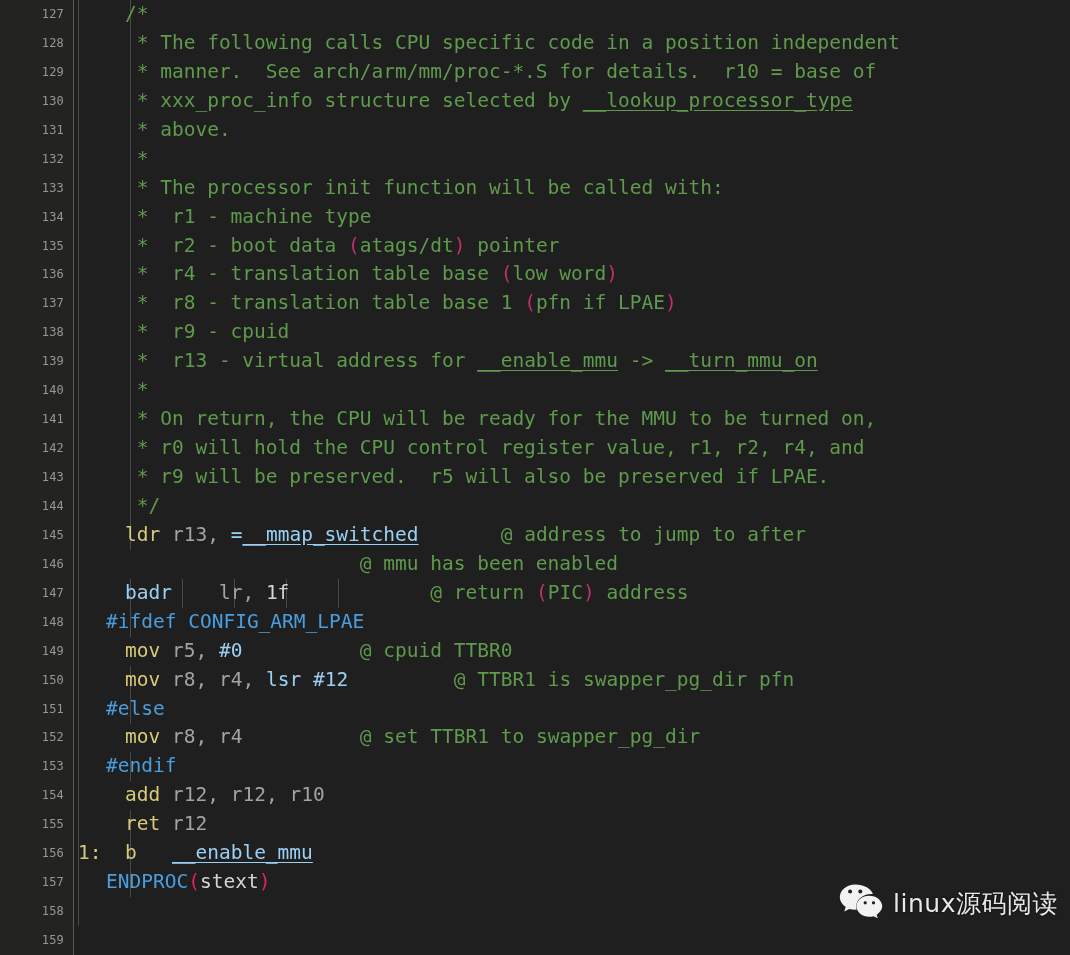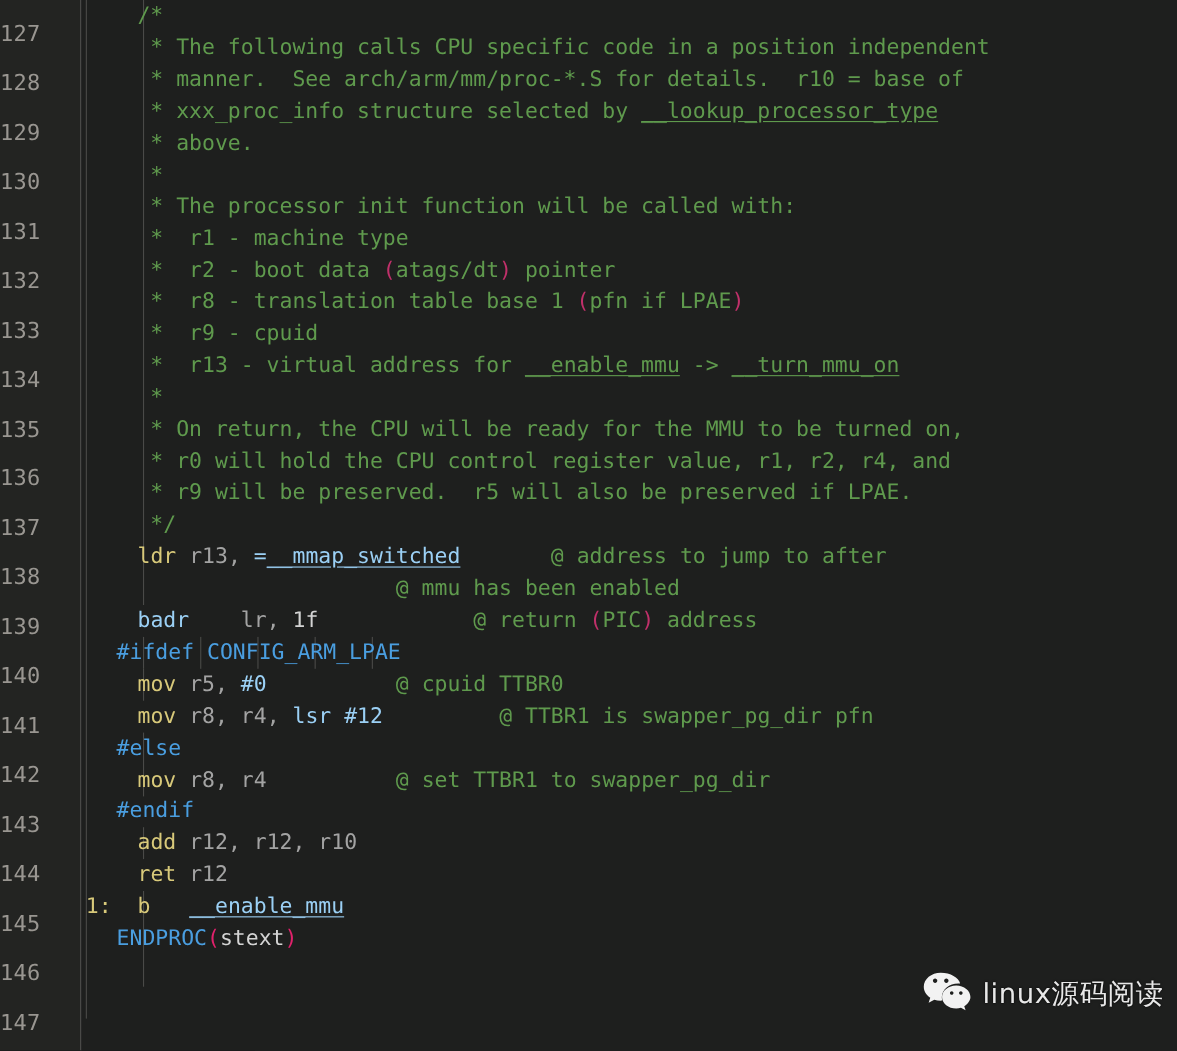--- a/index.html
+++ b/index.html
@@ -20,27 +20,27 @@
     width:74px;
     flex:0 0 74px;
     background:#232422;
     border-right:1px solid #5a5a57;
     box-sizing:border-box;
     padding-top:0;
   }
   .lineno{
     height:28.94px;
     line-height:28.94px;
+    text-align:right;
     padding-right:9px;
     box-sizing:border-box;
-    font-size:20px;
+    font-size:12px;
     color:#999691;
     letter-spacing:0.2px;
     font-family:"DejaVu Sans Mono","Liberation Mono",monospace;
-    margin-top:16px;
   }
   
   #code{
     position:relative;
     flex:1 1 auto;
     background:#1e1f1e;
     overflow:hidden;
   }
   .codeline{
     height:28.94px;
@@ -164,20 +164,21 @@
     <div class="codeline"><span class="c">     * above.</span></div>
 
     <div class="codeline"><span class="c">     *</span></div>
 
     <div class="codeline"><span class="c">     * The processor init function will be called with:</span></div>
 
     <div class="codeline"><span class="c">     *  r1 - machine type</span></div>
 
     <div class="codeline"><span class="c">     *  r2 - boot data </span><span class="cp">(</span><span class="c">atags/dt</span><span class="cp">)</span><span class="c"> pointer</span></div>
 
+    <div class="codeline"><span class="c">     *  r4 - translation table base </span><span class="cp">(</span><span class="c">low word</span><span class="cp">)</span></div>
 
 
     <div class="codeline"><span class="c">     *  r8 - translation table base 1 </span><span class="cp">(</span><span class="c">pfn if LPAE</span><span class="cp">)</span></div>
 
     <div class="codeline"><span class="c">     *  r9 - cpuid</span></div>
 
     <div class="codeline"><span class="c">     *  r13 - virtual address for </span><span class="cu">__enable_mmu</span><span class="c"> -&gt; </span><span class="cu">__turn_mmu_on</span></div>
 
     <div class="codeline"><span class="c">     *</span></div>
 

